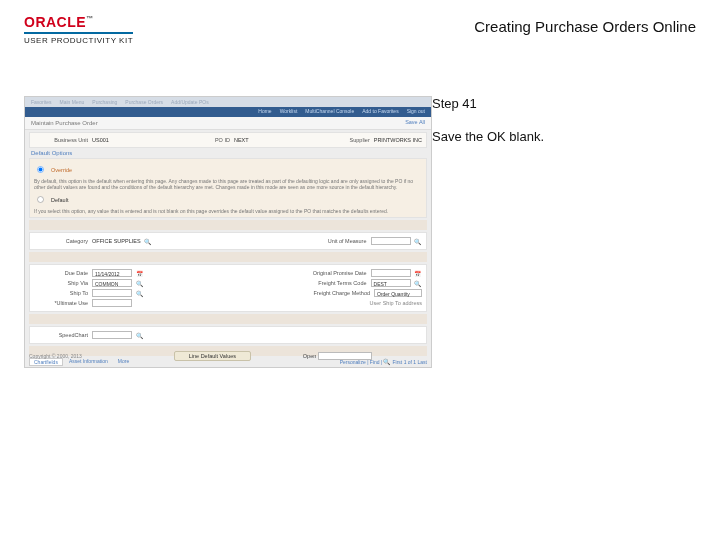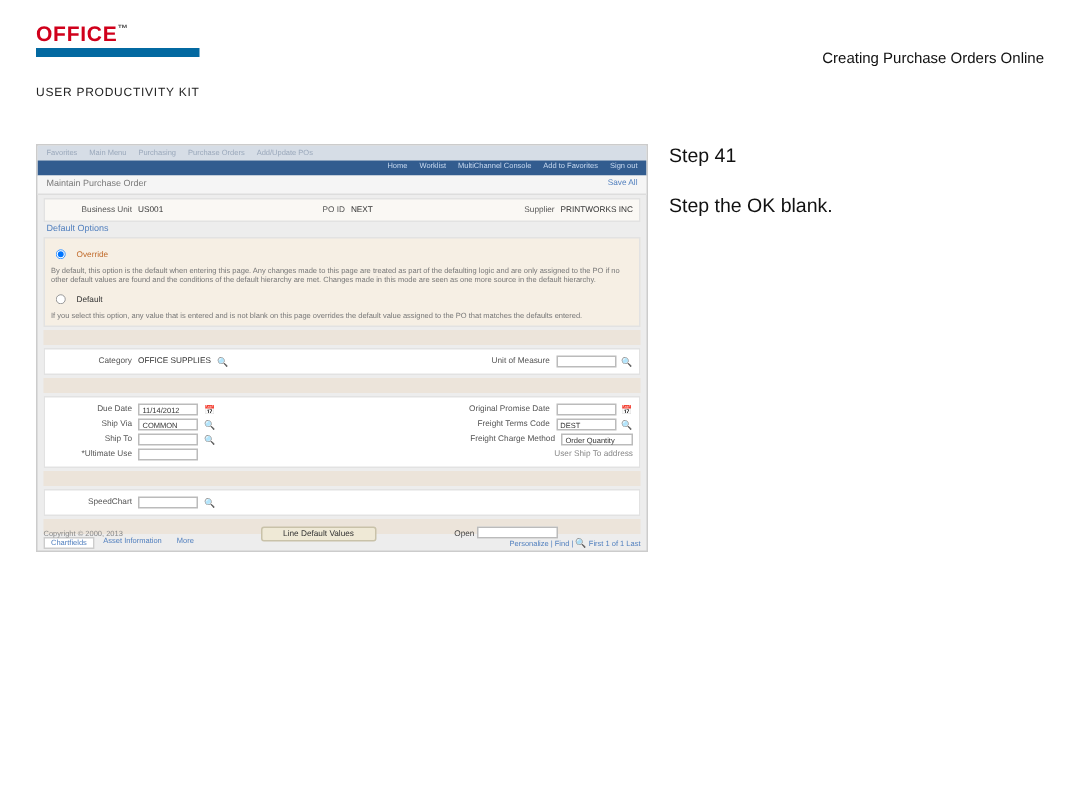--- a/index.html
+++ b/index.html
@@ -4,25 +4,25 @@
 <style>
   * { box-sizing: border-box; margin: 0; padding: 0; }
   html, body { width: 720px; height: 540px; font-family: Arial, Helvetica, sans-serif; background: #fff; color: #000; }
   .page { position: relative; width: 720px; height: 540px; }
 
   
   .hdr { position: absolute; left: 24px; top: 14px; right: 24px; display: flex; align-items: flex-start; justify-content: space-between; }
   .logo-block { display: flex; flex-direction: column; }
   .logo { font-weight: 700; color: #d0001b; letter-spacing: 0.5px; font-size: 14px; position: relative; }
   .logo .tm { font-size: 7px; vertical-align: super; color: #555; }
-  .logo-sub { font-size: 8px; letter-spacing: 0.5px; color: #222; margin-top: 2px; border-top: 6px solid #0369a1; padding-top: 19px; }
-  .hdr-title { font-size: 10px; color: #111; text-align: right; margin-top: 20px; }
+  .logo-sub { font-size: 8px; letter-spacing: 0.5px; color: #222; margin-top: 2px; border-top: 2px solid #0369a1; padding-top: 2px; }
+  .hdr-title { font-size: 15px; color: #111; text-align: right; margin-top: 4px; }
 
   
-  .main { position: absolute; left: 24px; top: 96px; right: 24px; display: flex; gap: 14px; }
+  .main { position: absolute; left: 24px; top: 96px; right: 24px; display: flex; }
   .shot { width: 408px; height: 272px; background: #ededed; border: 1px solid #ccc; font-size: 6.5px; color: #333; position: relative; overflow: hidden; }
   .instr { flex: 1; font-size: 13px; color: #111; }
   .instr .step { margin-bottom: 18px; }
   .instr .body b { font-weight: 400; }
 
   
   .tabbar { height: 10px; background: #d6dde6; display: flex; gap: 8px; padding: 0 6px; align-items: center; font-size: 5px; color: #9aa8bb; }
   .brandbar { height: 10px; background: #325c8f; }
   .util { position: absolute; right: 6px; top: 11px; display: flex; gap: 8px; font-size: 5px; color: #c7d9f0; }
   .crumb { padding: 3px 6px; font-size: 6px; color: #7a7a7a; background: #f5f5f5; border-bottom: 1px solid #ddd; position: relative; }
@@ -51,21 +51,21 @@
   .openfield { display: inline-block; border: 1px solid #bbb; background: #fff; width: 54px; height: 8px; vertical-align: middle; }
 </style>
 </head>
 <body>
 
 <div class="page">
 
   <div class="hdr">
     <div class="logo-block">
       <div class="logo">
-        <span>OFFICE</span><span class="tm">™</span>
+        <span>ORACLE</span><span class="tm">™</span>
       </div>
       <div class="logo-sub">USER PRODUCTIVITY KIT</div>
     </div>
     <div class="hdr-title">Creating Purchase Orders Online</div>
   </div>
 
   <div class="main">
 
     <div class="shot">
       <div class="tabbar">
@@ -206,18 +206,18 @@
         <span class="copy">Copyright © 2000, 2013</span>
         <span class="docbtn">Line Default Values</span>
         <span class="open">Open</span>
         <span class="openfield"></span>
       </div>
     </div>
 
     <div class="instr">
       <div class="step">Step 41</div>
       <div class="body">
-        <span>Step the </span><b>OK</b><span> blank.</span>
+        <span>Save the </span><b>OK</b><span> blank.</span>
       </div>
     </div>
 
   </div>
 </div>
 
 </body></html>

